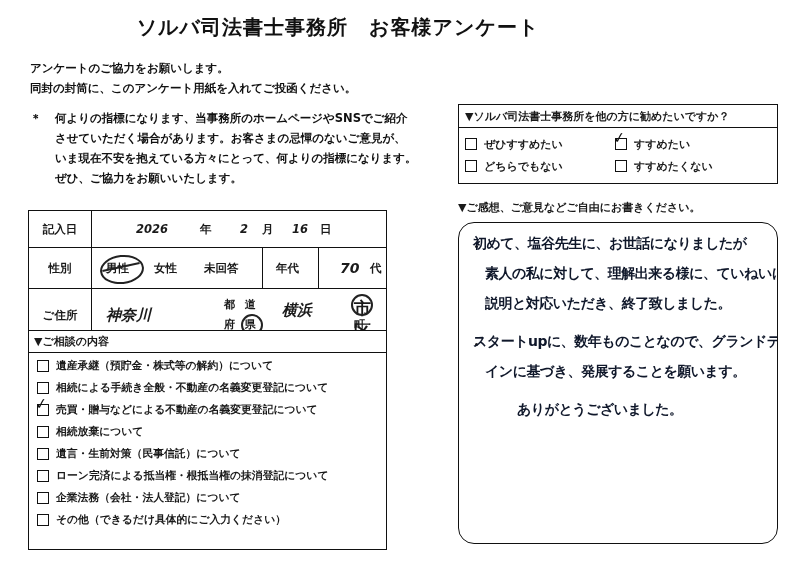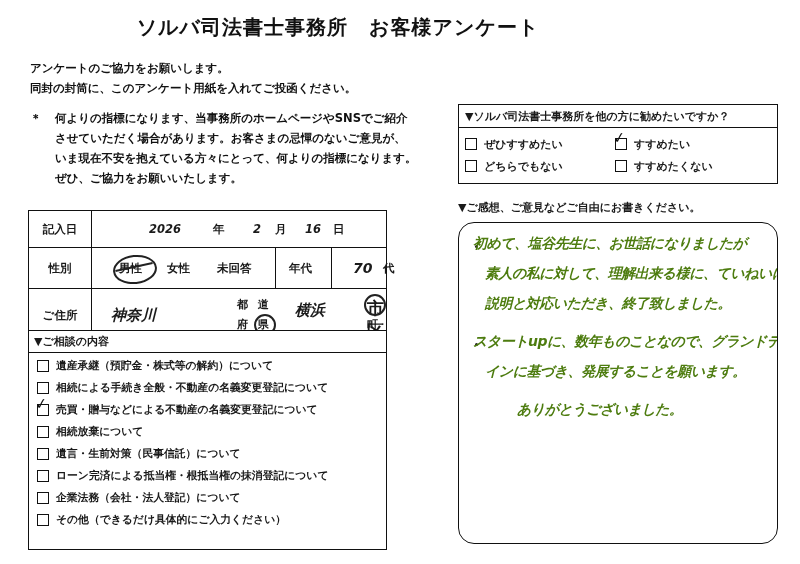--- a/index.html
+++ b/index.html
@@ -29,21 +29,21 @@
   .recbox .hd{padding:4px 6px 3px 6px;font-size:11px;font-weight:700;border-bottom:1.3px solid #111;white-space:nowrap;}
   .recbox .rows{padding:5px 6px 6px 6px;}
   .recrow{display:flex;align-items:center;height:22px;}
   .opt{display:flex;align-items:center;font-size:11px;font-weight:700;position:relative;}
   .opt.w1{width:150px;}
   .box{display:inline-block;width:10px;height:10px;border:1.4px solid #111;margin-right:7px;position:relative;flex:0 0 auto;}
   .tick{position:absolute;left:-3px;top:-8px;font-size:15px;line-height:15px;font-family:"DejaVu Sans",sans-serif;color:#111;transform:rotate(-8deg);font-weight:400;}
 
   
   .tbl{position:absolute;left:28px;top:210px;width:357px;border:1.6px solid #111;border-bottom:none;}
-  .trow{display:flex;border-bottom:1.6px solid #111;gap:13px;}
+  .trow{display:flex;border-bottom:1.6px solid #111;}
   .tlab{width:62px;flex:0 0 62px;border-right:1.6px solid #111;display:flex;align-items:center;justify-content:center;font-size:11.5px;font-weight:700;}
   .tval{flex:1;position:relative;}
 
   .r1{height:36px;}
   .r2{height:40px;}
   .r3{height:52px;}
 
   .hw{font-family:"DejaVu Sans",sans-serif;font-weight:700;color:#1b1b1b;font-style:italic;}
 
   .datecell{position:relative;height:100%;}
@@ -62,42 +62,42 @@
   .g3{left:112px;}
   .circle{position:absolute;left:8px;top:7px;width:40px;height:25px;border:2px solid #222;border-radius:50%;transform:rotate(-6deg);}
   .strike{position:absolute;left:10px;top:18px;width:38px;height:0;border-top:2px solid #222;transform:rotate(-12deg);}
   .vdiv{position:absolute;top:0;bottom:0;width:0;border-left:1.6px solid #111;}
   .vd1{left:170px;}
   .vd2{left:226px;}
   .agelab{position:absolute;left:184px;top:50%;transform:translateY(-50%);font-size:11.5px;font-weight:700;}
   .ageval{position:absolute;left:248px;top:50%;transform:translateY(-50%);font-size:14px;}
   .agek{position:absolute;left:278px;top:50%;transform:translateY(-50%);font-size:11.5px;font-weight:700;}
 
-  .addr-pref{position:absolute;left:6px;top:50%;transform:translateY(-50%);font-size:15px;}
+  .addr-pref{position:absolute;left:14px;top:50%;transform:translateY(-50%);font-size:15px;}
   .todo{position:absolute;left:132px;top:8px;font-size:11px;font-weight:700;letter-spacing:3px;}
   .fuken{position:absolute;left:132px;top:28px;font-size:11px;font-weight:700;letter-spacing:3px;}
   .fuken .mark{position:relative;display:inline-block;}
   .fuken .mark .ring{position:absolute;left:-4px;top:-3px;width:18px;height:18px;border:2px solid #222;border-radius:50%;}
   .addr-city{position:absolute;left:190px;top:12px;font-size:15px;}
   .shiku{position:absolute;left:262px;top:8px;font-size:17px;font-weight:700;letter-spacing:3px;}
   .shiku .ring{position:absolute;left:-3px;top:-3px;width:18px;height:18px;border:2px solid #222;border-radius:50%;}
   .chouson{position:absolute;left:262px;top:28px;font-size:11px;font-weight:700;letter-spacing:3px;}
 
   
   .consult{position:absolute;left:28px;top:330px;width:357px;border:1.4px solid #111;background:#fff;}
   .consult .chd{padding:3px 5px;font-size:11px;font-weight:700;border-bottom:1.2px solid #111;}
   .consult .clist{padding:6px 8px 14px 8px;}
   .citem{display:flex;align-items:flex-start;font-size:10.8px;font-weight:700;line-height:14px;height:22px;position:relative;}
   .citem .box{margin-top:1px;}
   .citem .ctxt{white-space:nowrap;}
 
   
   .cmt-hd{position:absolute;left:458px;top:200px;font-size:11px;font-weight:700;}
   .cmtbox{position:absolute;left:458px;top:222px;width:318px;height:320px;border:1.6px solid #111;border-radius:16px;background:#fff;overflow:hidden;}
-  .hwline{position:absolute;white-space:nowrap;color:#4d7c0f;font-family:"DejaVu Sans",sans-serif;font-style:italic;font-weight:700;}
+  .hwline{position:absolute;white-space:nowrap;color:#0f172a;font-family:"DejaVu Sans",sans-serif;font-weight:700;}
   .hw1{left:14px;top:12px;font-size:14px;letter-spacing:-0.5px;}
   .hw2{left:26px;top:42px;font-size:14px;letter-spacing:-0.5px;}
   .hw3{left:26px;top:72px;font-size:14px;letter-spacing:-0.5px;}
   .hw4{left:14px;top:110px;font-size:14px;letter-spacing:-0.5px;}
   .hw5{left:26px;top:140px;font-size:14px;letter-spacing:-0.5px;}
   .hw6{left:58px;top:178px;font-size:14px;letter-spacing:-0.5px;}
   .bullet{position:absolute;width:3px;height:3px;border-radius:50%;background:#1c1c1c;}
 </style>
 </head>
 <body>

